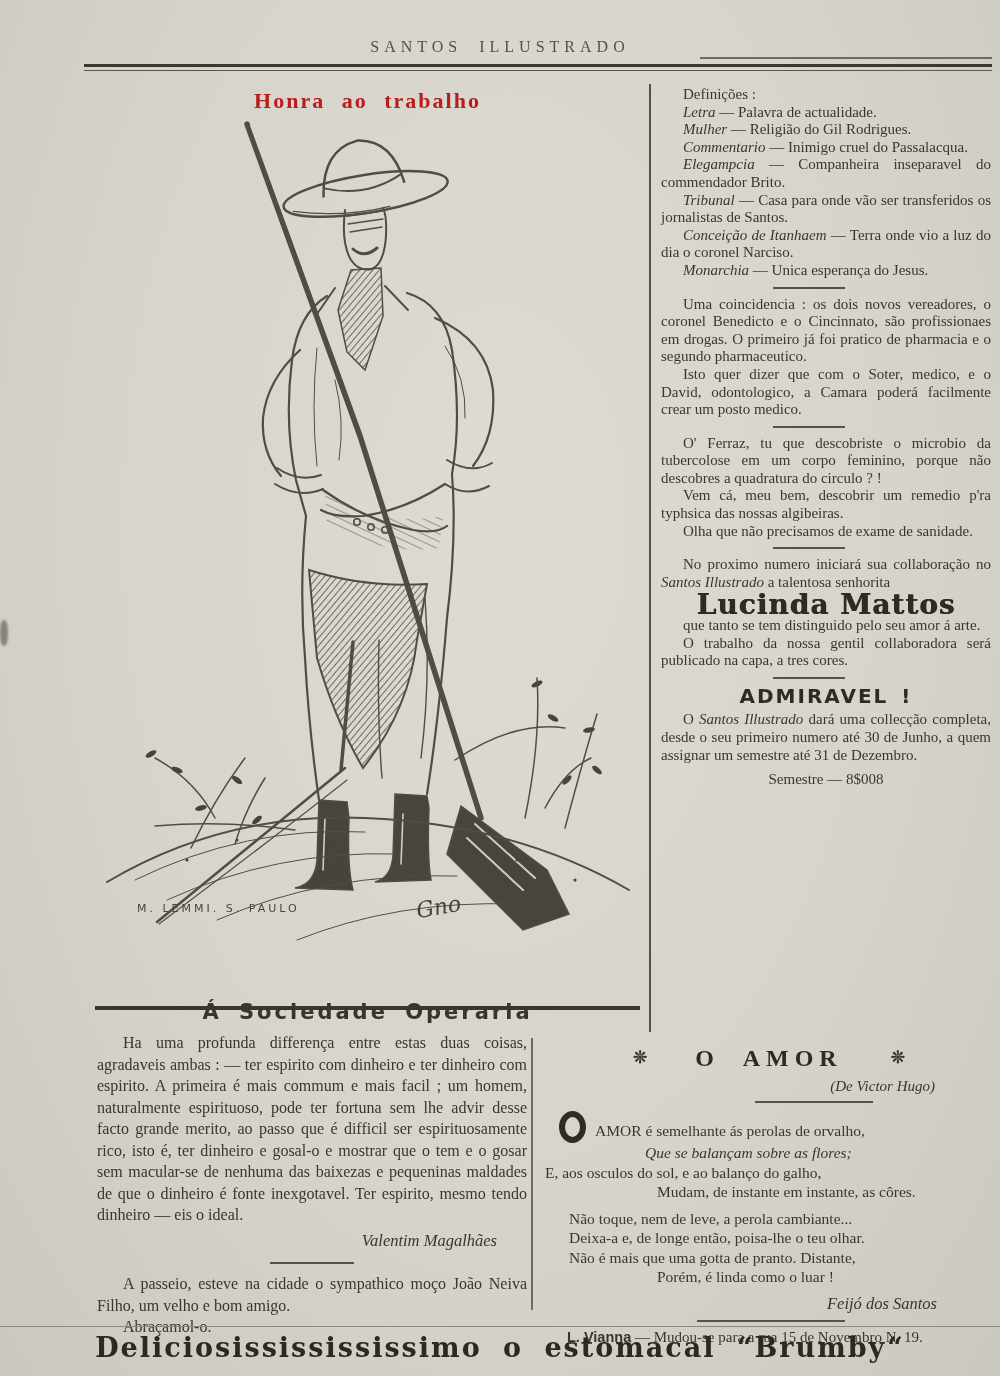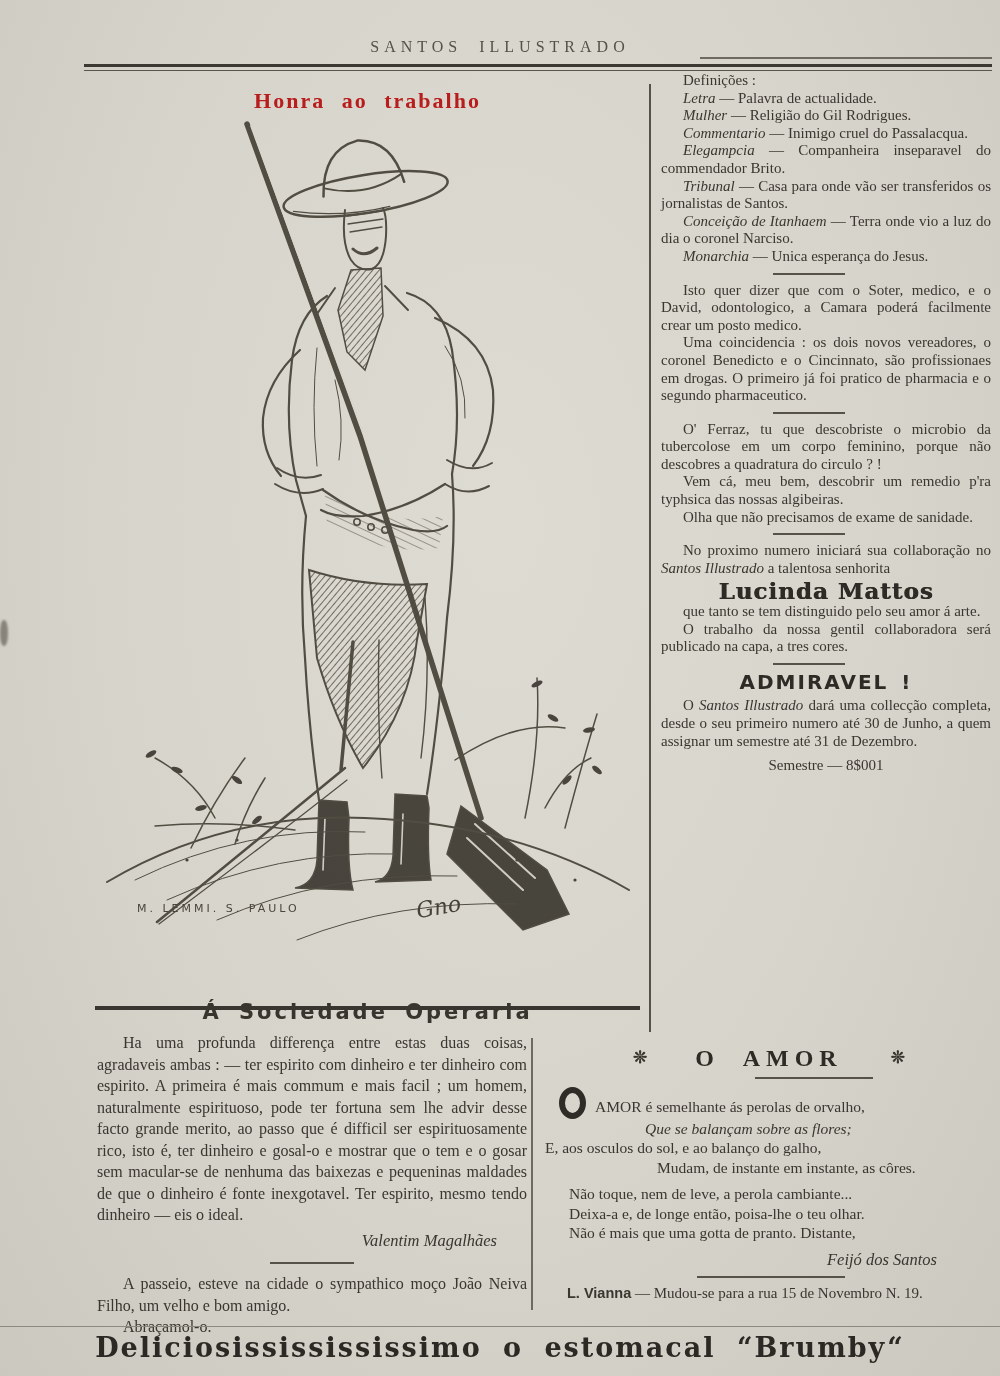--- a/index.html
+++ b/index.html
@@ -26,25 +26,25 @@
   .illu{top:118px;left:95px;width:545px;height:838px;}
   .caption{top:1000px;left:95px;width:545px;text-align:center;
     font-family:"DejaVu Sans", sans-serif;font-weight:800;font-size:21px;
     letter-spacing:3px;word-spacing:7px;color:#38342e;}
   .caption-rule{top:1006px;left:95px;width:545px;height:4px;background:#39352f;}
   .essay{top:1032px;left:97px;width:430px;font-size:16px;line-height:21.5px;text-align:justify;}
   .essay p{margin:0;text-indent:26px;}
   .essay .sign{text-align:right;font-style:italic;text-indent:0;margin:4px 30px 0 0;font-size:16.5px;}
   .short-rule{width:84px;height:2px;background:#56524a;margin:11px auto 9px auto;}
   
-  .rcol{top:72px;left:661px;width:330px;font-size:15px;line-height:17.6px;text-align:justify;}
+  .rcol{top:86px;left:661px;width:330px;font-size:15px;line-height:17.6px;text-align:justify;}
   .rcol p{margin:0;text-indent:22px;}
   .def-term{font-style:italic;}
   .sep{width:72px;height:2px;background:#56524a;margin:7px auto 7px 112px;}
-  .lucinda{text-align:center;text-indent:0 !important;font-weight:bold;font-size:23px;
+  .lucinda{text-align:center;text-indent:0 !important;font-weight:bold;font-size:28px;
     letter-spacing:1px;margin:5px 0 3px 0 !important;font-family:"DejaVu Serif", serif;
     color:#2e2b26;text-shadow:.6px 0 0 #2e2b26;}
   .admiravel{text-align:center;text-indent:0 !important;font-family:"DejaVu Sans", sans-serif;
     font-weight:800;font-size:20px;letter-spacing:2px;word-spacing:4px;margin:9px 0 6px 0 !important;
     color:#2e2b26;}
   .price{text-align:center;text-indent:0 !important;margin-top:7px !important;}
   .ital{font-style:italic;}
   
   .poem{top:1040px;left:545px;width:448px;font-size:15.5px;line-height:19.5px;}
   .poem-head{text-align:center;font-size:24px;font-weight:bold;letter-spacing:6px;
@@ -188,48 +188,50 @@
 <div class="abs rcol">
   <p>Definições :</p>
   <p><span class="def-term">Letra</span><span> — Palavra de actualidade.</span></p>
   <p><span class="def-term">Mulher</span><span> — Religião do Gil Rodrigues.</span></p>
   <p><span class="def-term">Commentario</span><span> — Inimigo cruel do Passalacqua.</span></p>
   <p><span class="def-term">Elegampcia</span><span> — Companheira inseparavel do commendador Brito.</span></p>
   <p><span class="def-term">Tribunal</span><span> — Casa para onde vão ser transferidos os jornalistas de Santos.</span></p>
   <p><span class="def-term">Conceição de Itanhaem</span><span> — Terra onde vio a luz do dia o coronel Narciso.</span></p>
   <p><span class="def-term">Monarchia</span><span> — Unica esperança do Jesus.</span></p>
   <div class="sep"></div>
+  <p>Uma coincidencia : os dois novos vereadores, o coronel Benedicto e o Cincinnato, são profissionaes em drogas. O primeiro já foi pratico de pharmacia e o segundo pharmaceutico.</p>
   <p>Isto quer dizer que com o Soter, medico, e o David, odontologico, a Camara poderá facilmente crear um posto medico.</p>
-  <p>Uma coincidencia : os dois novos vereadores, o coronel Benedicto e o Cincinnato, são profissionaes em drogas. O primeiro já foi pratico de pharmacia e o segundo pharmaceutico.</p>
   <div class="sep"></div>
   <p>O' Ferraz, tu que descobriste o microbio da tubercolose em um corpo feminino, porque não descobres a quadratura do circulo ? !</p>
   <p>Vem cá, meu bem, descobrir um remedio p'ra typhsica das nossas algibeiras.</p>
   <p>Olha que não precisamos de exame de sanidade.</p>
   <div class="sep"></div>
   <p><span>No proximo numero iniciará sua collaboração no </span><span class="ital">Santos Illustrado</span><span> a talentosa senhorita</span></p>
   <p class="lucinda">Lucinda Mattos</p>
   <p>que tanto se tem distinguido pelo seu amor á arte.</p>
   <p>O trabalho da nossa gentil collaboradora será publicado na capa, a tres cores.</p>
   <div class="sep"></div>
   <p class="admiravel">ADMIRAVEL !</p>
   <p><span>O </span><span class="ital">Santos Illustrado</span><span> dará uma collecção completa, desde o seu primeiro numero até 30 de Junho, a quem assignar um semestre até 31 de Dezembro.</span></p>
-  <p class="price">Semestre — 8$001</p>
+  <p class="price">Semestre — 8$008</p>
 </div>
 
 <div class="abs poem">
   <p class="poem-head"><span class="orn">❊</span>&nbsp;&nbsp;<span>O AMOR</span>&nbsp;&nbsp;<span class="orn">❊</span></p>
+  <p class="attrib">(De Victor Hugo)</p>
   <div class="attrib-rule"></div>
   <div class="vline"><span class="dropcap">O</span><span>AMOR é semelhante ás perolas de orvalho,</span></div>
   <div class="vline v-i1">Que se balançam sobre as flores;</div>
   <div class="vline v-i2">E, aos osculos do sol, e ao balanço do galho,</div>
   <div class="vline v-i3">Mudam, de instante em instante, as côres.</div>
   <div class="stanza2">
     <div class="vline v-s2">Não toque, nem de leve, a perola cambiante...</div>
     <div class="vline v-s2">Deixa-a e, de longe então, poisa-lhe o teu olhar.</div>
     <div class="vline v-s2">Não é mais que uma gotta de pranto.  Distante,</div>
+    <div class="vline v-i3">Porém, é linda como o luar !</div>
   </div>
   <p class="poem-sign">Feijó dos Santos</p>
   <div class="poem-sign-rule"></div>
   <p class="vianna"><b>L. Vianna</b><span> — Mudou-se para a rua 15 de Novembro N. 19.</span></p>
 </div>
 
 <div class="abs bottom-rule"></div>
 <div class="abs advert">Deliciosississississimo o estomacal “Brumby“</div>
 
 </body></html>

